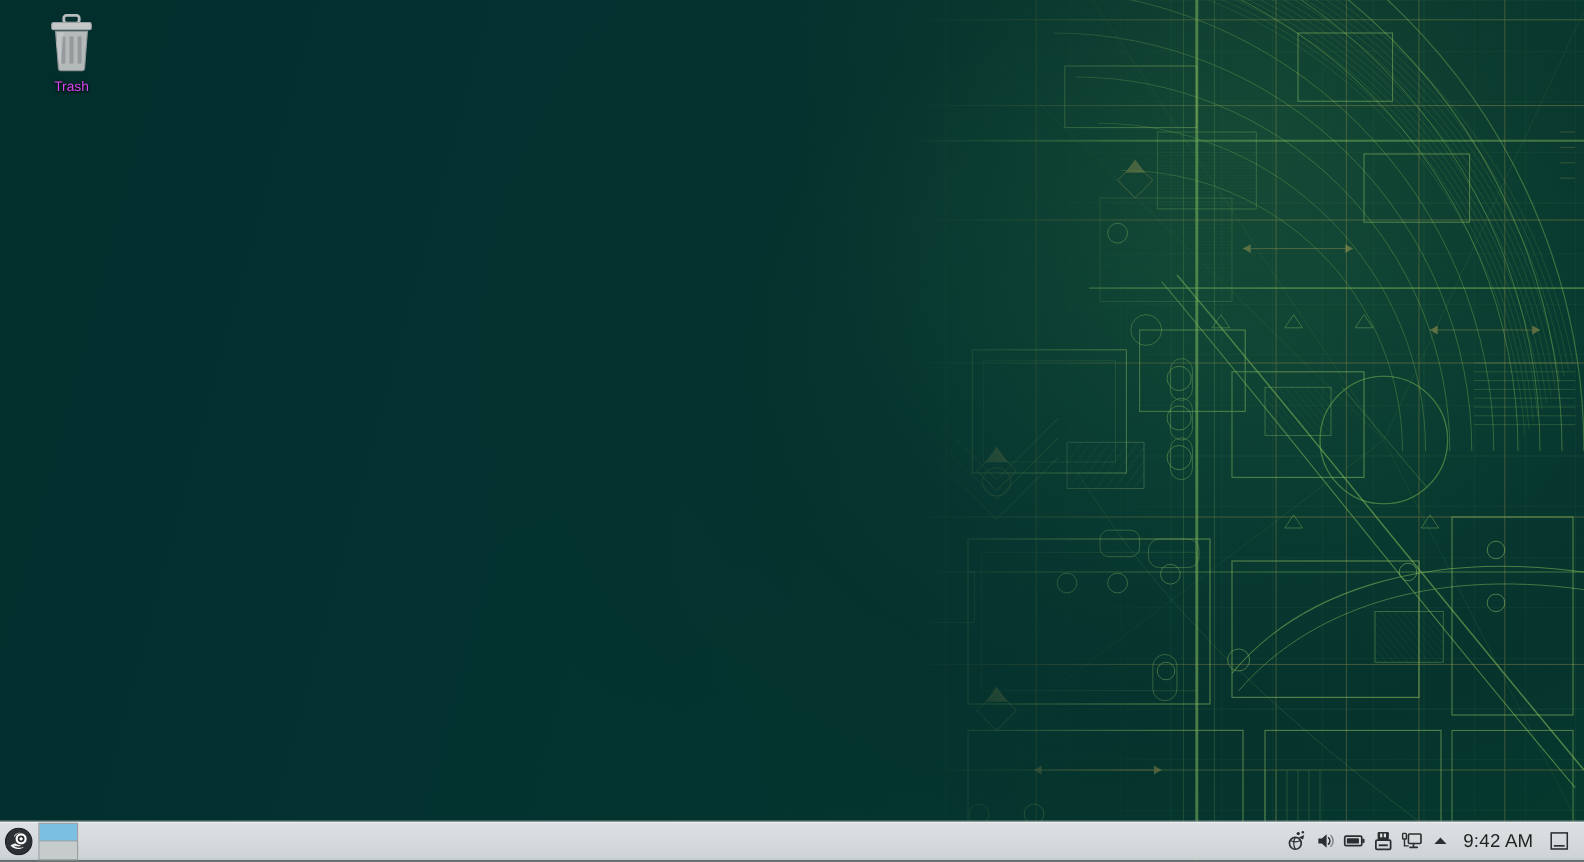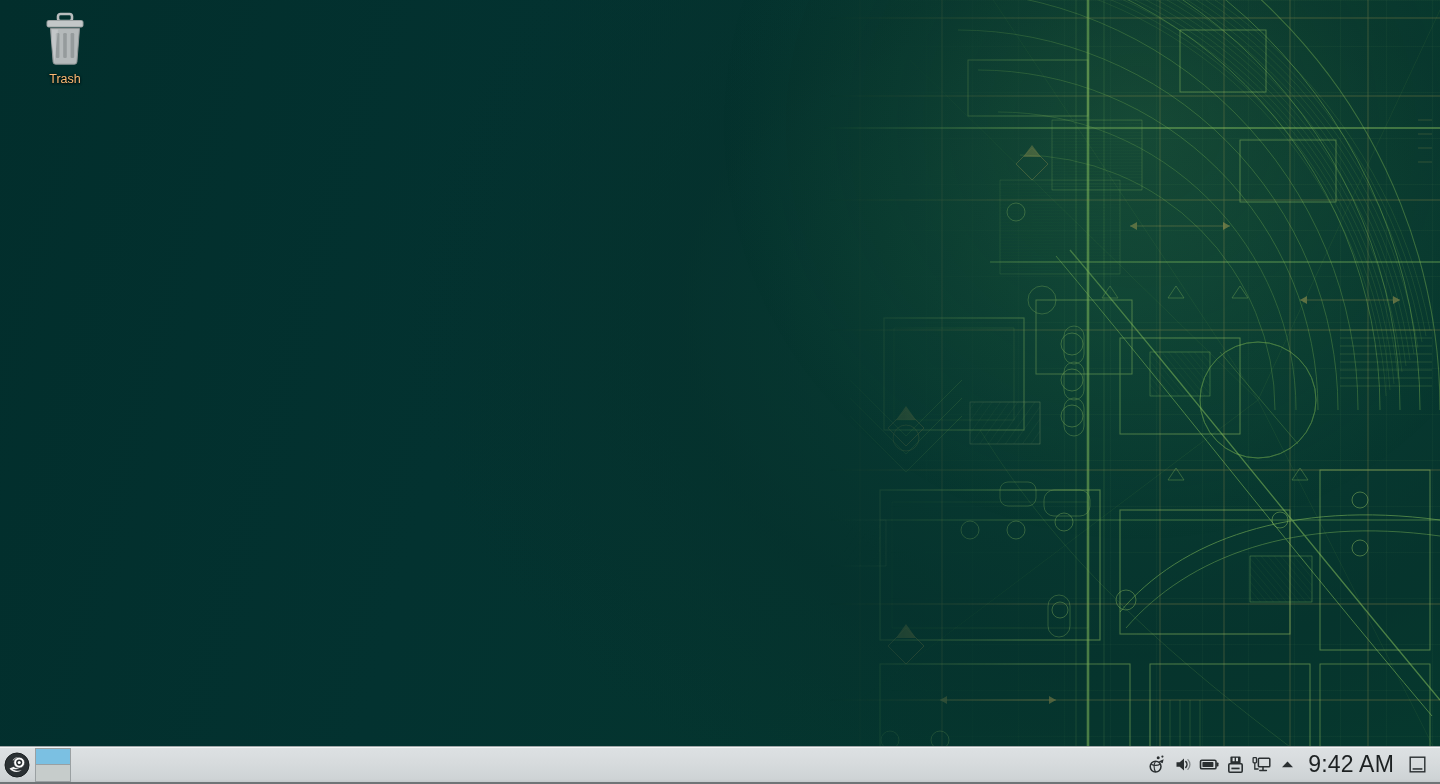--- a/index.html
+++ b/index.html
@@ -48,21 +48,21 @@
 
   
   .icon-grid { position:absolute; top:6px; left:10px; display:flex; gap:0px; }
   .desk-icon {
     width:110px; padding:4px 2px 6px;
     display:flex; flex-direction:column; align-items:center;
     cursor:default; user-select:none;
   }
   .desk-icon .glyph { width:48px; height:58px; display:block; }
   .desk-icon .lbl {
-    margin-top:4px; font-size:12.5px; color:#fdba74; line-height:14px;
+    margin-top:4px; font-size:12.5px; color:#d946ef; line-height:14px;
     text-shadow:0 1px 2px rgba(0,0,0,.85), 0 0 3px rgba(0,0,0,.7);
     white-space:nowrap;
   }
 
   
   #panel {
     position:absolute; left:0; bottom:0; width:1440px; height:38px;
     background:linear-gradient(to bottom, #dde1e3 0%, #d7dbdd 45%, #ced3d5 92%, #c3c8ca 100%);
     border-top:1px solid #9fa6a8;
     border-bottom:2px solid #6e7476;
@@ -97,21 +97,21 @@
   
   .tray { display:flex; align-items:center; gap:0px; height:100%; }
   .tray-item {
     width:26px; height:30px;
     display:flex; align-items:center; justify-content:center;
     cursor:pointer;
   }
   .tray-item svg { display:block; }
 
   #clock {
-    font-size:23px; color:#1d2122; letter-spacing:.2px;
+    font-size:17px; color:#1d2122; letter-spacing:.2px;
     padding:0 10px 0 8px; white-space:nowrap; cursor:default;
     font-family:"Liberation Sans", sans-serif;
   }
 
   #show-desktop {
     width:26px; height:30px; margin-right:6px;
     display:flex; align-items:center; justify-content:center; cursor:pointer;
   }
 </style>
 </head>

